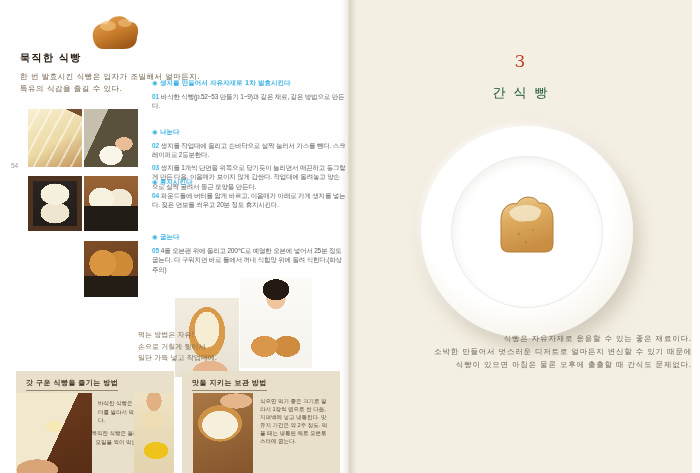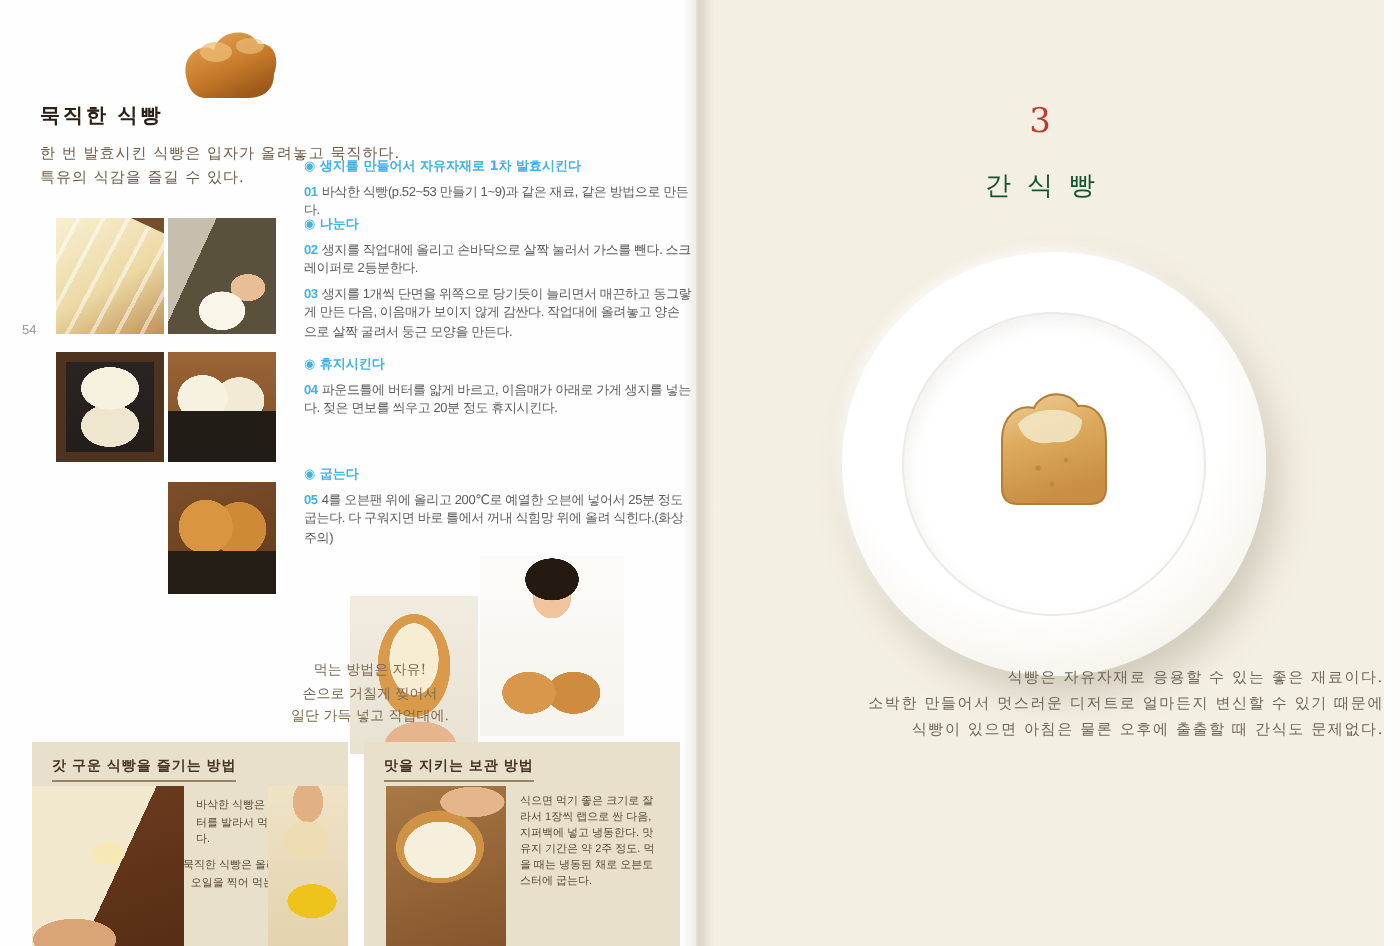--- a/index.html
+++ b/index.html
@@ -76,28 +76,28 @@
   .ph-slice{left:193px;top:393px;width:60px;height:80px;
     background:
       radial-gradient(ellipse 17px 8px at 72% 10%, #e5b68c 94%, rgba(0,0,0,0) 95%),
       radial-gradient(ellipse 19px 15px at 45% 40%, #f6efdb 94%, rgba(0,0,0,0) 95%),
       radial-gradient(ellipse 23px 19px at 45% 38%, #cf9347 95%, rgba(0,0,0,0) 96%),
       linear-gradient(160deg,#a97845,#84552c);}
 
   
   .steps{position:absolute;left:152px;width:194px;font-size:6.5px;line-height:9.5px;color:#5c5c5c;}
   .step-group{position:absolute;left:0;width:194px;}
-  .g1{top:79px;} .g2{top:108px;} .g3{top:178px;} .g4{top:233px;}
+  .g1{top:79px;} .g2{top:128px;} .g3{top:178px;} .g4{top:233px;}
   .step-heading{color:#3fb3e3;font-weight:bold;font-size:6.5px;margin-bottom:3px;
     font-family:"DejaVu Sans","Liberation Sans",sans-serif;}
   .step-item{margin-bottom:3px;letter-spacing:-0.2px;}
   .step-num{color:#3fb3e3;font-weight:bold;margin-right:2px;}
 
   
-  .tear-caption{position:absolute;left:138px;top:330px;width:94px;text-align:center;
+  .tear-caption{position:absolute;left:138px;top:330px;width:94px;text-align:left;
     font-family:"DejaVu Serif","Liberation Serif",serif;font-size:7px;line-height:11.5px;color:#7b6a53;}
 
   
   .panel{position:absolute;top:371px;height:102px;background:#e8e0ca;}
   .panel-enjoy{left:16px;width:158px;}
   .panel-keep{left:182px;width:158px;}
   .panel-title{position:absolute;left:10px;top:7px;font-size:7px;font-weight:bold;color:#463524;
     letter-spacing:0.5px;border-bottom:1px solid #97876a;padding-bottom:2px;}
   .cap{position:absolute;font-size:5.5px;line-height:8.5px;color:#5a4a38;}
   .cap-butter{left:82px;top:28px;width:46px;}
@@ -142,21 +142,21 @@
             <stop offset="1" stop-color="#9e5a1a"></stop>
         </linearGradient>
       </defs>
       <path d="M5 27 C3 16 13 10 19 14 C21 4 37 2 41 11 C49 10 52 18 49 26 C49 34 44 38 36 38 L15 38 C9 38 6 33 5 27 Z" fill="url(#gl)"></path>
       <ellipse cx="20" cy="15" rx="8" ry="5" fill="#eebc74" opacity="0.75"></ellipse>
       <ellipse cx="37" cy="12" rx="7" ry="4" fill="#f0c47e" opacity="0.6"></ellipse>
     </svg>
 
     <div class="lp-title">묵직한 식빵</div>
     <div class="lp-intro">
-      <div>한 번 발효시킨 식빵은 입자가 올려놓고 묵직하다.</div>
+      <div>한 번 발효시킨 식빵은 입자가 조밀해서 얼마든지.</div>
       <div>특유의 식감을 즐길 수 있다.</div>
     </div>
 
     <div class="ph ph-dough-fold"></div>
     <div class="ph ph-shaping"></div>
     <div class="ph ph-pan-top"></div>
     <div class="ph ph-pan-side"></div>
     <div class="ph ph-baked"></div>
     <div class="ph ph-tear"></div>
     <div class="ph ph-man"></div>

